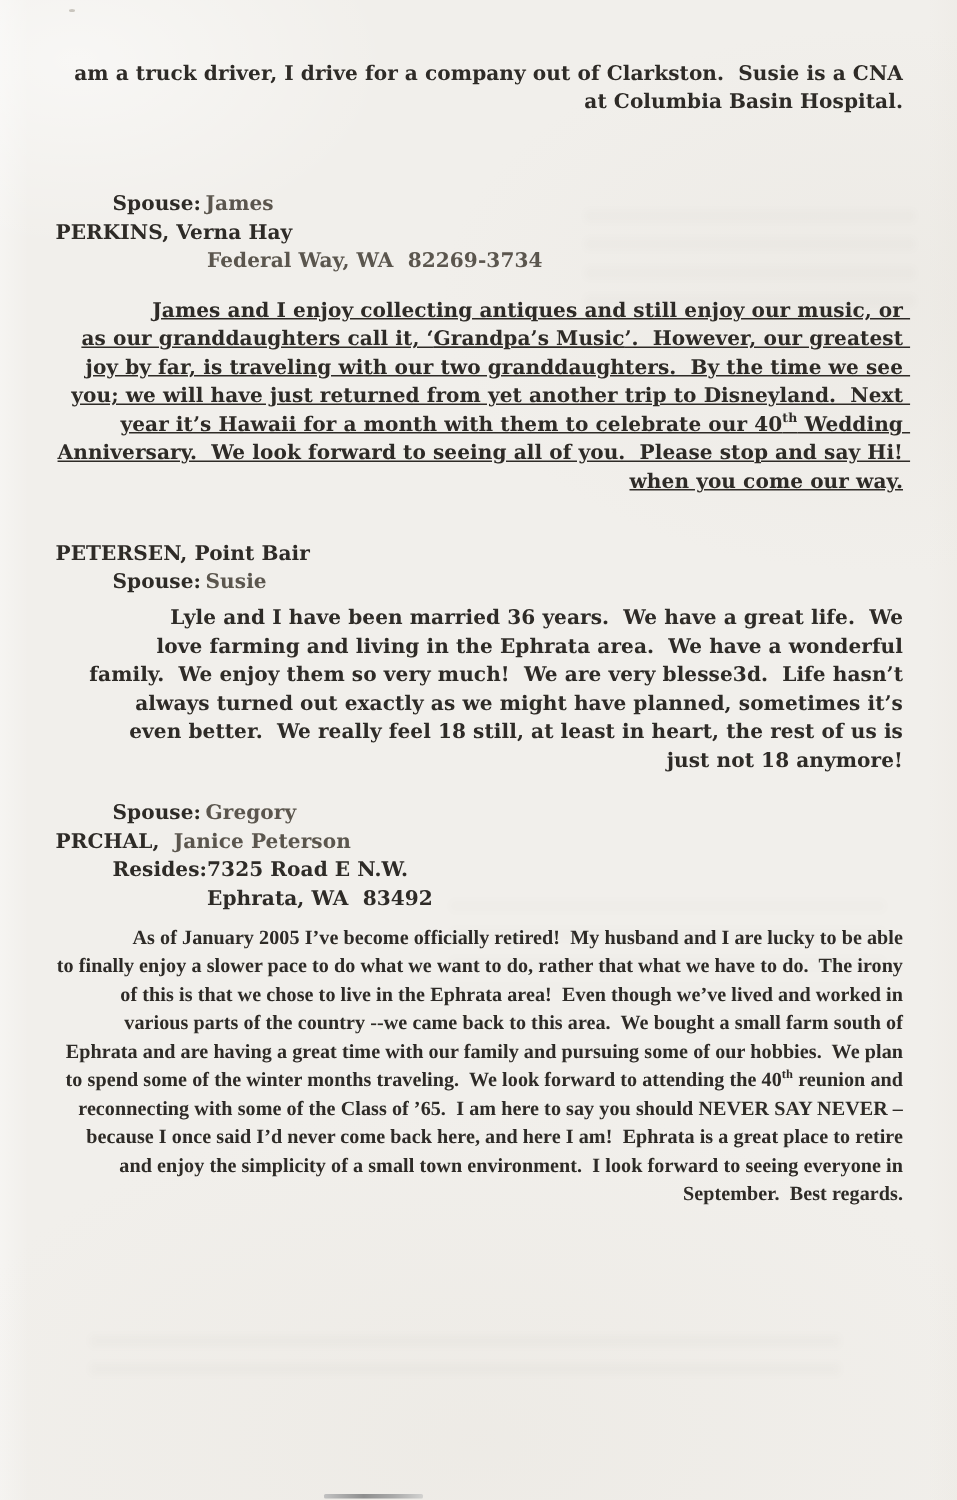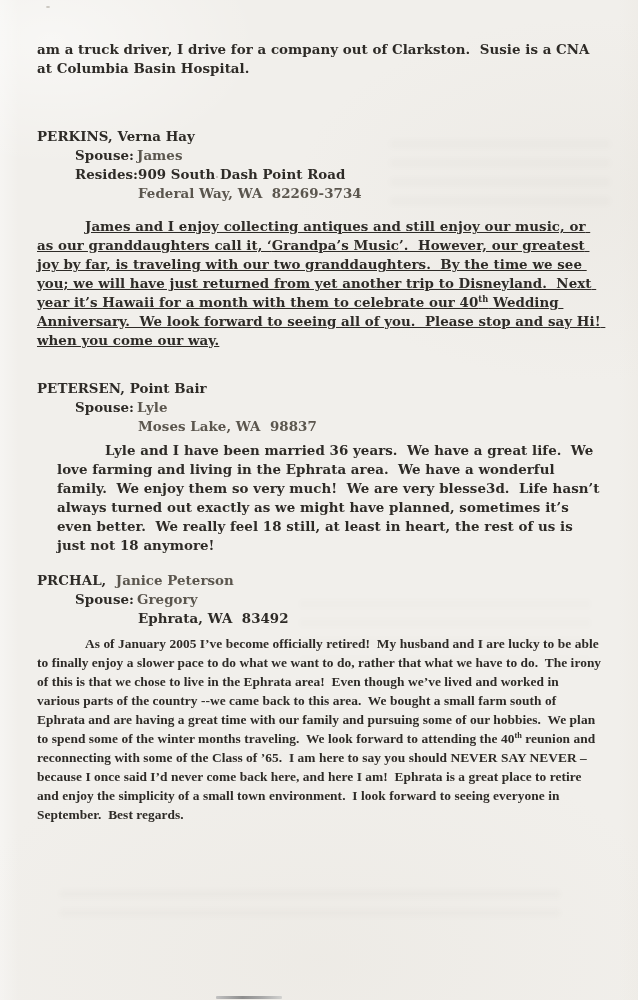--- a/index.html
+++ b/index.html
@@ -29,21 +29,21 @@
       radial-gradient(ellipse 500px 300px at 50% 96%, rgba(228,224,216,.28), rgba(255,255,255,0) 75%),
       linear-gradient(90deg, rgba(255,255,255,.35) 0, rgba(255,255,255,0) 3%, rgba(255,255,255,0) 97%, rgba(236,233,227,.4) 100%);
   }
   .content{
     position:relative;
     padding:40px 36px 0 37px;
   }
   p,.line{margin:0;}
   .para{
     white-space:pre-wrap;
-    text-align:left;
+    text-align:right;
   }
   .para.indented{text-indent:48px;}
   .entry-header .line{white-space:pre;}
   .field-line{padding-left:38px;}
   .label{display:inline-block;min-width:62px;}
   .value{color:var(--ink-light);}
   .value-dark{color:var(--ink);}
   .addr2{padding-left:101px;white-space:pre;}
   .email-line .label{min-width:54px;color:var(--ink);}
   .email-value{text-decoration:underline;color:var(--ink);}
@@ -87,39 +87,38 @@
 <div class="speck-1"></div>
 <div class="speck-2"></div>
 <div class="edge-line"></div>
 
 <div class="content">
 
   <p class="para cont-para">am a truck driver, I drive for a company out of Clarkston.  Susie is a CNA at Columbia Basin Hospital.</p>
 
   <div class="entry entry-1">
     <div class="entry-header">
+      <div class="line field-line"><span class="label">Spouse:</span><span class="value">James</span></div>
       <div class="line"><span>PERKINS,</span> <span class="value-dark">Verna Hay</span></div>
-      <div class="line field-line"><span class="label">Spouse:</span><span class="value">James</span></div>
-      <div class="line field-line"><span class="label">Resides:</span><span class="value-dark">909 South Dash Point Road</span></div>
       <div class="line addr2 value">Federal Way, WA  82269-3734</div>
     </div>
     <p class="para indented bio"><span>James and I enjoy collecting antiques and still enjoy our music, or as our granddaughters call it, ‘</span><span class="u">Grandpa’s Music</span><span>’.  However, our greatest joy by far, is traveling with our two granddaughters.  By the time we see you; we will have just returned from yet another trip to Disneyland.  Next year it’s Hawaii for a month with them to celebrate our 40</span><sup>th</sup><span> Wedding Anniversary.  We look forward to seeing all of you.  Please stop and say Hi! when you come our way.</span></p>
   </div>
 
   <div class="entry entry-2">
     <div class="entry-header">
       <div class="line"><span>PETERSEN,</span> <span class="value-dark">Point Bair</span></div>
-      <div class="line field-line"><span class="label">Spouse:</span><span class="value">Lyle</span></div>
-      <div class="line addr2 value">Moses Lake, WA  98837</div>
+      <div class="line field-line"><span class="label">Spouse:</span><span class="value">Susie</span></div>
     </div>
     <p class="para indented bio"><span>Lyle and I have been married 36 years.  We have a great life.  We love farming and living in the Ephrata area.  We have a wonderful family.  We enjoy them so very much!  We are very blesse3d.  Life hasn’t always turned out exactly as we might have planned, sometimes it’s even better.  We really feel 18 still, at least in heart, the rest of us is just not 18 anymore!</span></p>
   </div>
 
   <div class="entry entry-3">
     <div class="entry-header">
+      <div class="line field-line"><span class="label">Spouse:</span><span class="value">Gregory</span></div>
       <div class="line"><span>PRCHAL,</span>  <span class="value">Janice Peterson</span></div>
-      <div class="line field-line"><span class="label">Spouse:</span><span class="value">Gregory</span></div>
+      <div class="line field-line"><span class="label">Resides:</span><span class="value-dark">7325 Road E N.W.</span></div>
       <div class="line addr2 value-dark">Ephrata, WA  83492</div>
     </div>
     <p class="para indented bio"><span>As of January 2005 I’ve become officially retired!  My husband and I are lucky to be able to finally enjoy a slower pace to do what we want to do, rather that what we have to do.  The irony of this is that we chose to live in the Ephrata area!  Even though we’ve lived and worked in various parts of the country --we came back to this area.  We bought a small farm south of Ephrata and are having a great time with our family and pursuing some of our hobbies.  We plan to spend some of the winter months traveling.  We look forward to attending the 40</span><sup>th</sup><span> reunion and reconnecting with some of the Class of ’65.  I am here to say you should NEVER SAY NEVER – because I once said I’d never come back here, and here I am!  Ephrata is a great place to retire and enjoy the simplicity of a small town environment.  I look forward to seeing everyone in September.  Best regards.</span></p>
   </div>
 
 </div>
 
 </body></html>

